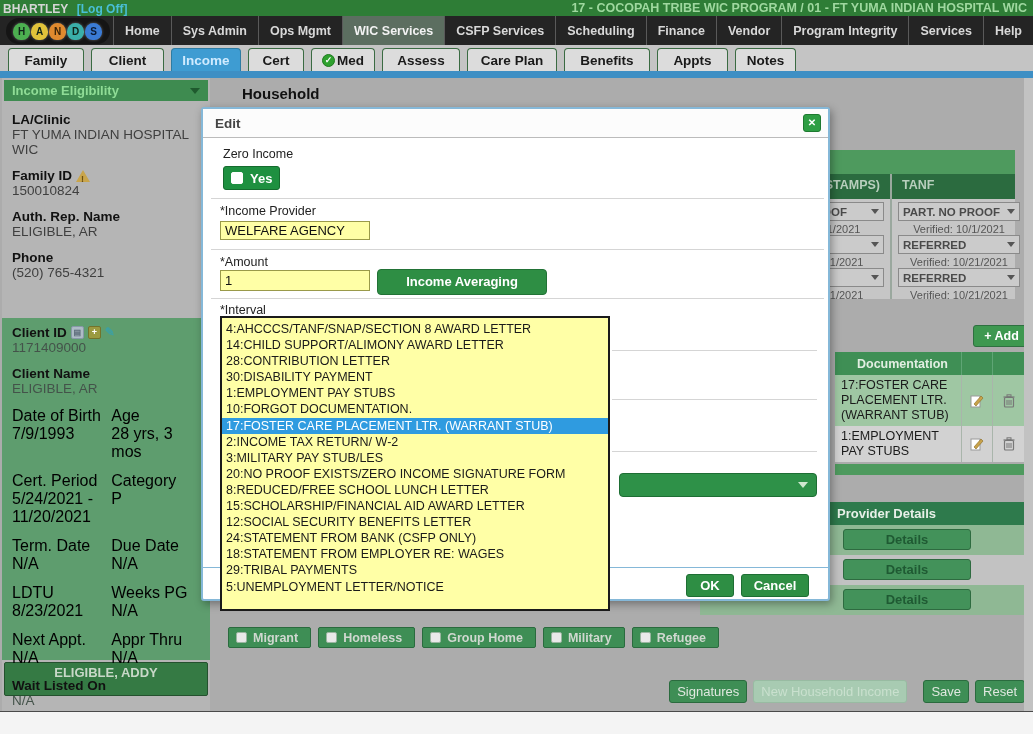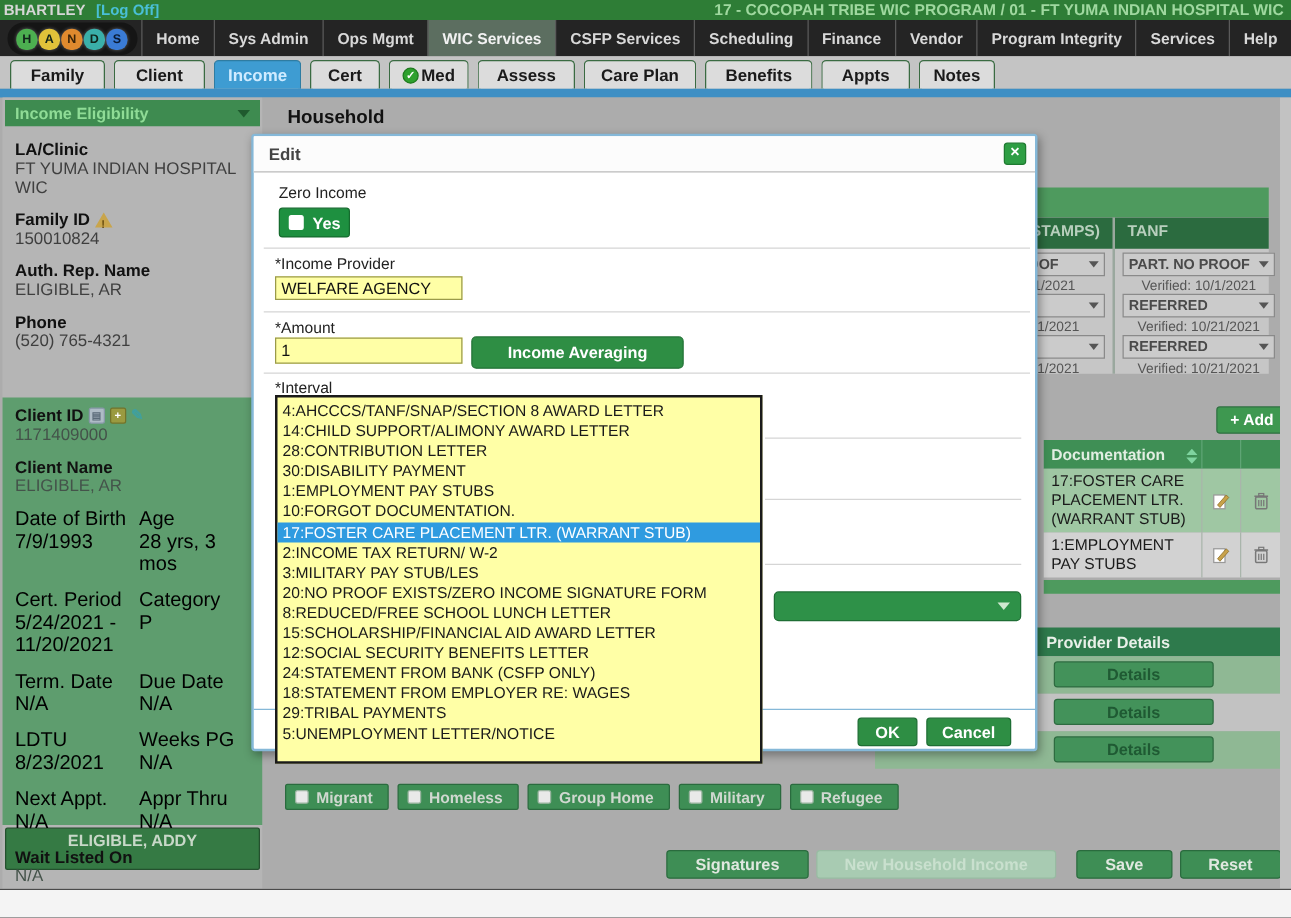--- a/index.html
+++ b/index.html
@@ -52,55 +52,55 @@
   .ic-copy::after { content:"▤"; font-size:8px; }
   .ic-plus { background:#9A9A40; border:1px solid #73732a; color:#fff; font-weight:bold; }
   .ic-plus::after { content:"+"; }
   .ic-pen { color:#3FA0A0; font-size:12px; }
   .ic-pen::after { content:"✎"; }
   .side-btn { display:block; width:204px; height:34px; margin:2px 0 0 2px; background:#357A44; border:1px solid #24512E; border-radius:2px; color:#C8D8C8; font-size:13px; font-weight:bold; text-align:center; line-height:19px; cursor:pointer; }
 
   
   .content { left:210px; top:78px; width:814px; height:633px; background:#ACACAC; }
   .rightstrip { left:1024px; top:78px; width:9px; height:633px; background:#C2C2C2; }
-  .hh-title { left:20px; top:7px; font-size:15px; font-weight:bold; color:#111; }
+  .hh-title { left:32px; top:7px; font-size:15px; font-weight:bold; color:#111; }
   .hh-band { left:0; top:72px; width:805px; height:24px; background:#4E9A5E; }
   .hh-tablebg { left:488px; top:96px; width:317px; height:125px; background:#C6C6C6; }
   .hh-headrow { left:0; top:96px; width:805px; height:25px; background:#2B6B3F; }
   .hh-colsep { left:680px; top:96px; width:2px; height:125px; background:#9aa89e; }
   .hh-colhead { position:absolute; top:100px; color:#B8CFBD; font-size:12.5px; font-weight:bold; }
   .hh-colhead.fs { left:490px; width:180px; text-align:right; }
   .hh-colhead.tanf { left:692px; }
   .gsel { position:absolute; height:19px; background:#CBCBCB; border:1px solid #8A8A8A; display:flex; align-items:center; padding:0 4px; font-size:11.5px; font-weight:bold; color:#4A4A4A; }
   .gsel .cx { margin-left:auto; width:0; height:0; border-left:4px solid transparent; border-right:4px solid transparent; border-top:5px solid #555; }
   .gsel .txt { overflow:hidden; white-space:nowrap; }
   .verified { position:absolute; font-size:11px; color:#555; text-align:center; }
   .addbtn { left:763px; top:247px; width:57px; height:22px; background:#3E9850; border:1px solid #2E7040; border-radius:3px; color:#fff; font-size:12.5px; font-weight:bold; display:flex; align-items:center; justify-content:center; gap:3px; cursor:pointer; }
   .doc-table { left:625px; top:274px; width:189px; }
   .doc-head { height:23px; background:#3F8F55; display:flex; align-items:center; }
-  .doc-head .dh1 { width:126px; padding-left:6px; color:#E2EEE2; font-size:12.5px; font-weight:bold; display:flex; align-items:flex-end; gap:17px; }
+  .doc-head .dh1 { width:126px; padding-left:22px; color:#E2EEE2; font-size:12.5px; font-weight:bold; display:flex; align-items:flex-end; gap:17px; }
   .doc-head .dh2 { width:31px; border-left:1px solid #5FA575; height:100%; }
   .doc-head .dh3 { width:32px; border-left:1px solid #5FA575; height:100%; }
   .doc-row { display:flex; align-items:stretch; }
   .doc-row.g { background:#9FC7A3; }
   .doc-row.w { background:#D2D2D2; }
   .doc-row .dc1 { width:126px; padding:3px 2px 3px 6px; font-size:12.5px; color:#1A1A1A; line-height:15px; }
   .doc-row .dc2, .doc-row .dc3 { width:31px; border-left:1px solid #a9b5ab; display:flex; align-items:center; justify-content:center; cursor:pointer; }
   .doc-row .dc3 { width:32px; }
   .band2 { left:625px; top:386px; width:189px; height:11px; background:#4E9A5E; }
   .prov-head { left:490px; top:424px; width:324px; height:23px; background:#2E7A4C; color:#E8F0E8; font-size:13px; font-weight:bold; line-height:23px; padding-left:137px; }
   .prov-row { position:absolute; left:490px; width:324px; height:30px; }
   .prov-row.g { background:#8FB894; }
   .prov-row.w { background:#C2C2C2; }
   .det-btn { position:absolute; left:143px; top:4px; width:128px; height:21px; background:#43925A; border:1px solid #2E6B40; border-radius:3px; color:#1F5A33; font-size:13px; font-weight:bold; text-align:center; line-height:19px; cursor:pointer; }
   .flagrow { left:18px; top:549px; display:flex; gap:7px; }
   .flag { height:21px; background:#3E8E55; border:1px solid #2A6B3E; border-radius:2px; display:flex; align-items:center; gap:6px; padding:0 12px 0 7px; color:#D0D8D0; font-size:12.5px; font-weight:bold; cursor:pointer; }
   .box { width:11px; height:11px; background:#E9E9E9; border-radius:2px; border:1px solid #9ab5a0; }
   .footrow { left:0; top:602px; width:815px; display:flex; justify-content:flex-end; gap:6px; }
-  .fbtn { height:23px; background:#3E8E55; border:1px solid #2A6B3E; border-radius:3px; color:#E0E8E0; font-size:13px; font-weight:bold; padding:0 22px; line-height:21px; cursor:pointer; }
+  .fbtn { height:23px; background:#3E8E55; border:1px solid #2A6B3E; border-radius:3px; color:#E0E8E0; font-size:13px; font-weight:normal; padding:0 7px; line-height:21px; cursor:pointer; }
   .fbtn.disabled { background:#A8CBB2; border-color:#98BBA2; color:#C9E0CE; cursor:default; }
   .fbtn.save { margin-left:10px; }
 
   
   .modal { left:201px; top:107px; width:629px; height:494px; background:#FFFFFF; border:2px solid #85B8D8; border-radius:3px; box-shadow:2px 3px 8px rgba(0,0,0,.35); z-index:10; overflow:visible; }
   .m-title { position:absolute; left:0; top:0; width:625px; height:29px; background:#FCFCFC; border-bottom:1px solid #BBB; }
   .m-title .t { position:absolute; left:12px; top:7px; font-size:13.5px; font-weight:bold; color:#444; }
   .m-close { position:absolute; right:7px; top:5px; width:18px; height:18px; background:#2E9E44; border:1px solid #1E7A30; border-radius:3px; color:#fff; font-size:10px; font-weight:bold; text-align:center; line-height:16px; cursor:pointer; }
   .m-lab { position:absolute; font-size:12.5px; color:#222; }
   .yesbtn { position:absolute; left:20px; top:57px; width:57px; height:24px; background:#1E9040; border:1px solid #156B2E; border-radius:3px; display:flex; align-items:center; gap:7px; padding-left:7px; cursor:pointer; }

